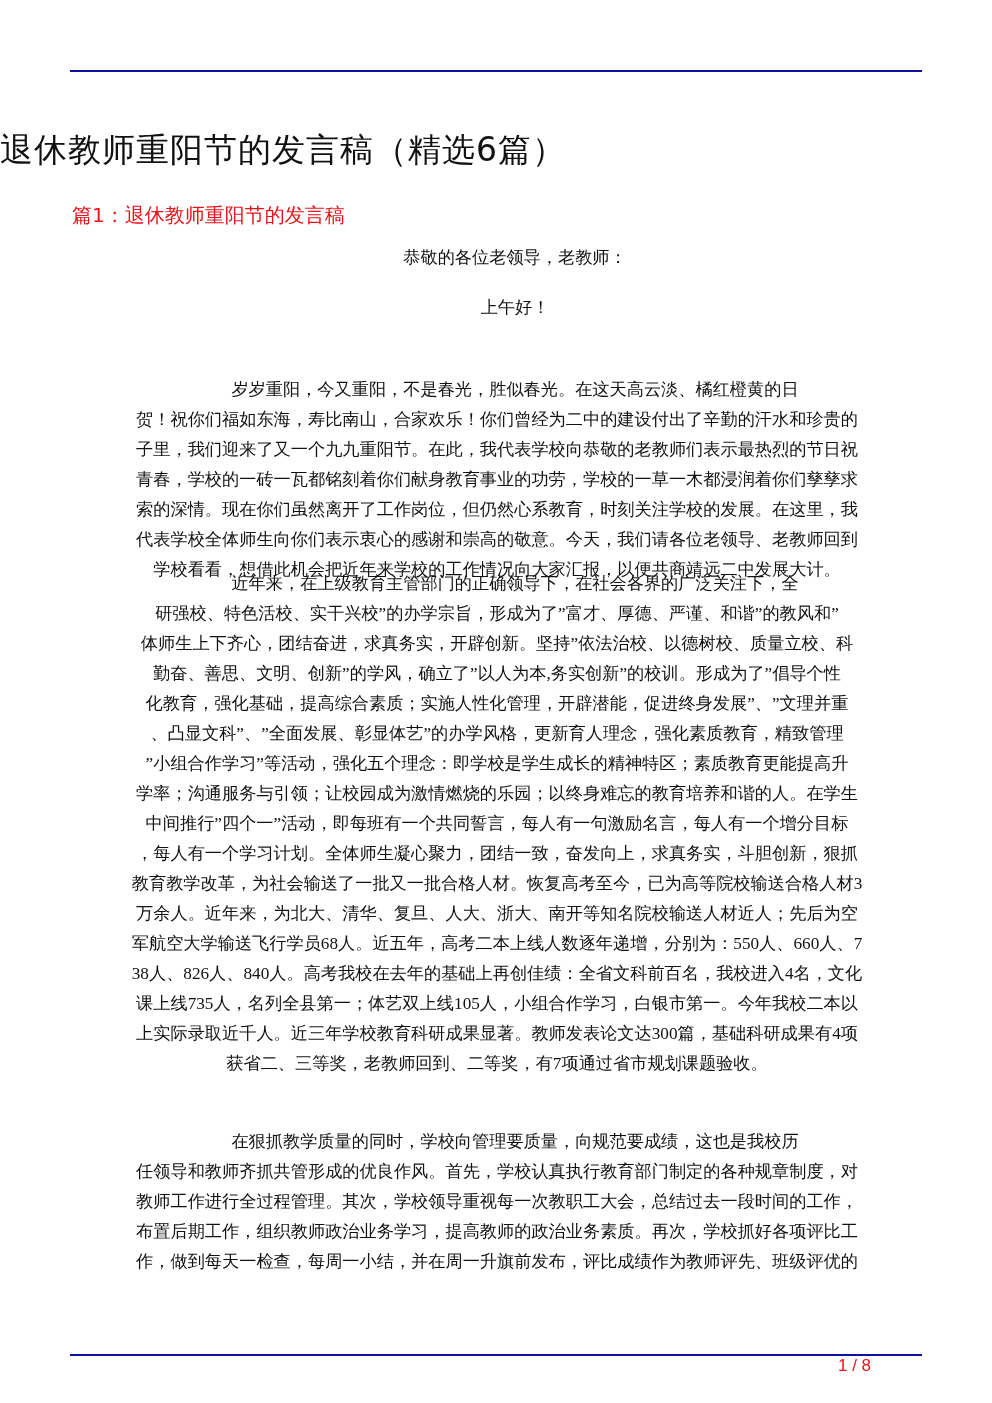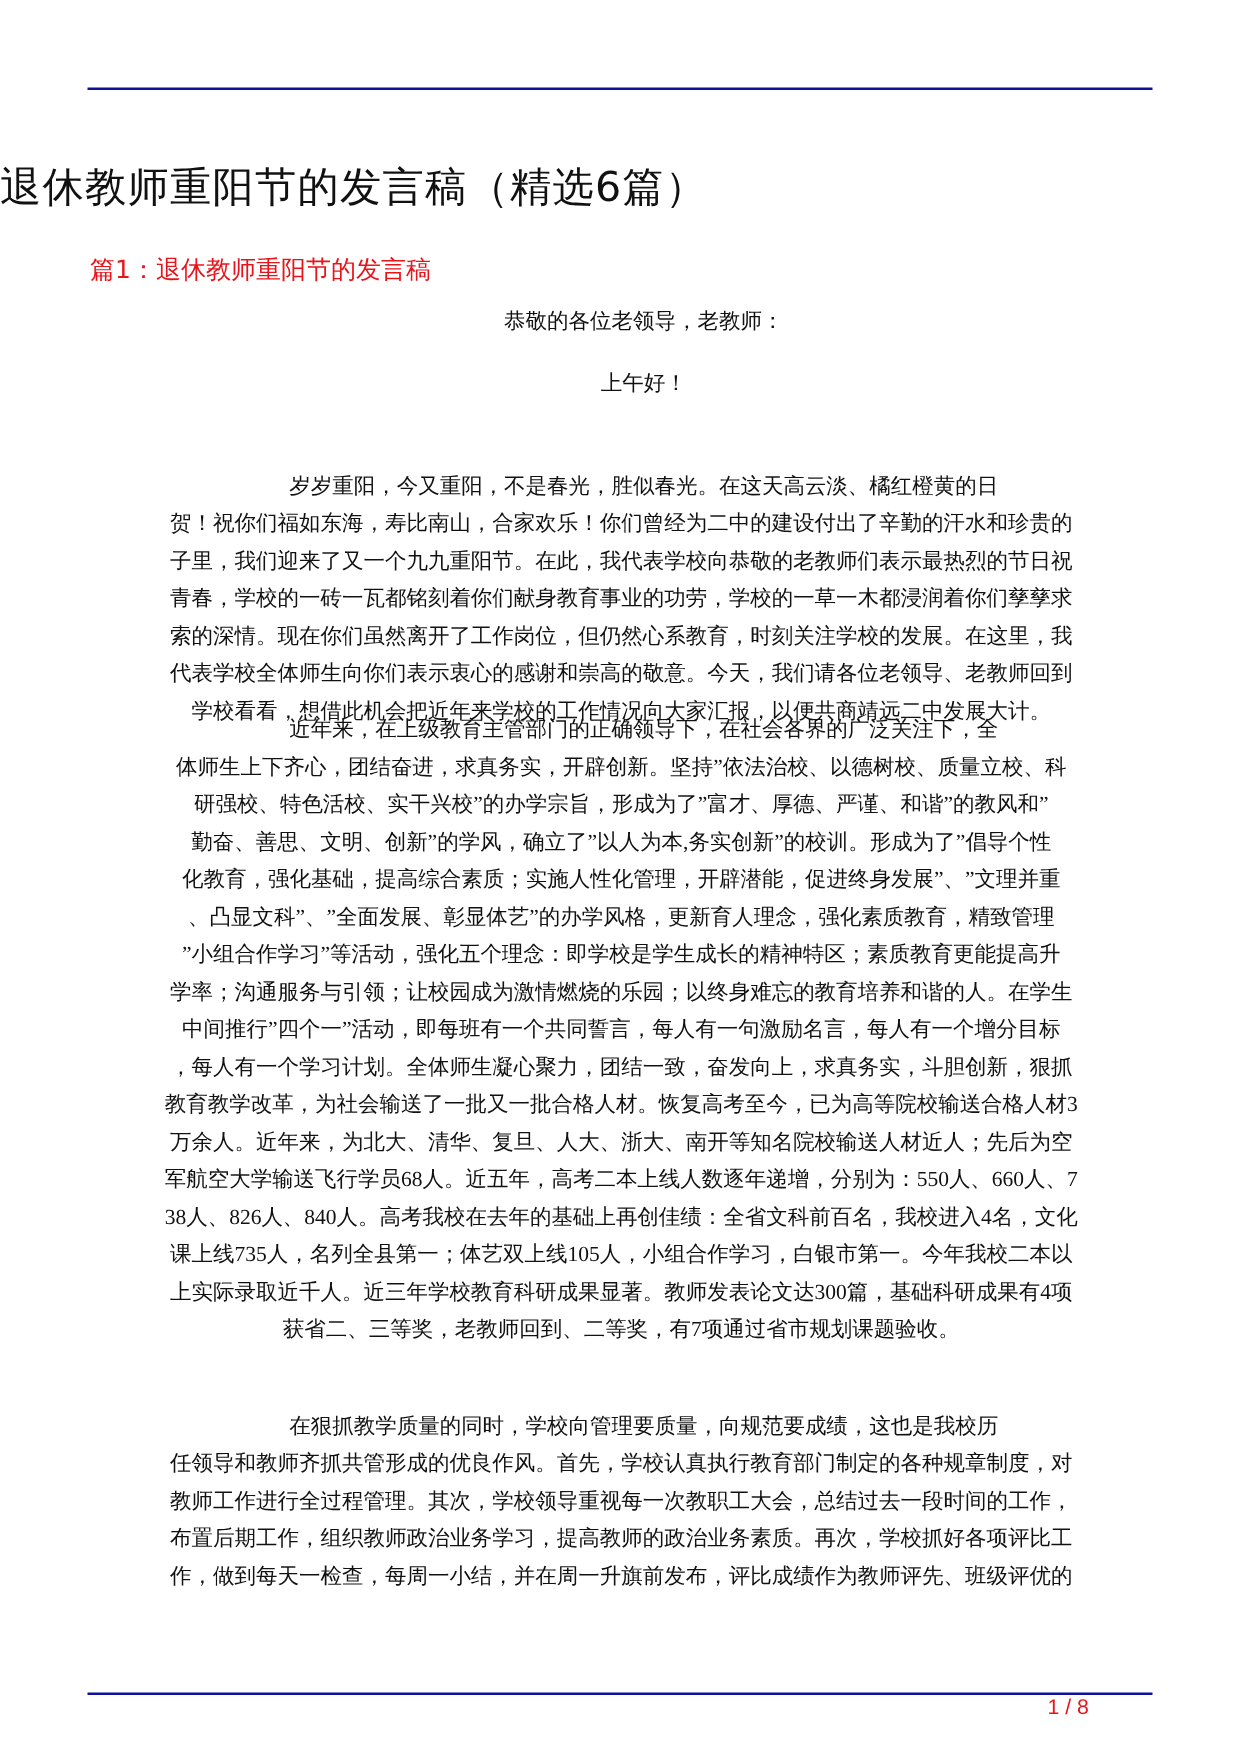--- a/index.html
+++ b/index.html
@@ -39,22 +39,22 @@
   <span class="line">贺！祝你们福如东海，寿比南山，合家欢乐！你们曾经为二中的建设付出了辛勤的汗水和珍贵的</span>
   <span class="line">子里，我们迎来了又一个九九重阳节。在此，我代表学校向恭敬的老教师们表示最热烈的节日祝</span>
   <span class="line">青春，学校的一砖一瓦都铭刻着你们献身教育事业的功劳，学校的一草一木都浸润着你们孳孳求</span>
   <span class="line">索的深情。现在你们虽然离开了工作岗位，但仍然心系教育，时刻关注学校的发展。在这里，我</span>
   <span class="line">代表学校全体师生向你们表示衷心的感谢和崇高的敬意。今天，我们请各位老领导、老教师回到</span>
   <span class="line">学校看看，想借此机会把近年来学校的工作情况向大家汇报，以便共商靖远二中发展大计。</span>
 </div>
 
 <div class="p" style="top:569px;font-family:Liberation Serif, serif;">
   <span class="line indent">近年来，在上级教育主管部门的正确领导下，在社会各界的广泛关注下，全</span>
+  <span class="line">研强校、特色活校、实干兴校”的办学宗旨，形成为了”富才、厚德、严谨、和谐”的教风和”</span>
   <span class="line">体师生上下齐心，团结奋进，求真务实，开辟创新。坚持”依法治校、以德树校、质量立校、科</span>
-  <span class="line">研强校、特色活校、实干兴校”的办学宗旨，形成为了”富才、厚德、严谨、和谐”的教风和”</span>
   <span class="line">勤奋、善思、文明、创新”的学风，确立了”以人为本,务实创新”的校训。形成为了”倡导个性</span>
   <span class="line">化教育，强化基础，提高综合素质；实施人性化管理，开辟潜能，促进终身发展”、”文理并重</span>
   <span class="line">、凸显文科”、”全面发展、彰显体艺”的办学风格，更新育人理念，强化素质教育，精致管理</span>
   <span class="line">”小组合作学习”等活动，强化五个理念：即学校是学生成长的精神特区；素质教育更能提高升</span>
   <span class="line">学率；沟通服务与引领；让校园成为激情燃烧的乐园；以终身难忘的教育培养和谐的人。在学生</span>
   <span class="line">中间推行”四个一”活动，即每班有一个共同誓言，每人有一句激励名言，每人有一个增分目标</span>
   <span class="line">，每人有一个学习计划。全体师生凝心聚力，团结一致，奋发向上，求真务实，斗胆创新，狠抓</span>
   <span class="line">教育教学改革，为社会输送了一批又一批合格人材。恢复高考至今，已为高等院校输送合格人材3</span>
   <span class="line">万余人。近年来，为北大、清华、复旦、人大、浙大、南开等知名院校输送人材近人；先后为空</span>
   <span class="line">军航空大学输送飞行学员68人。近五年，高考二本上线人数逐年递增，分别为：550人、660人、7</span>

